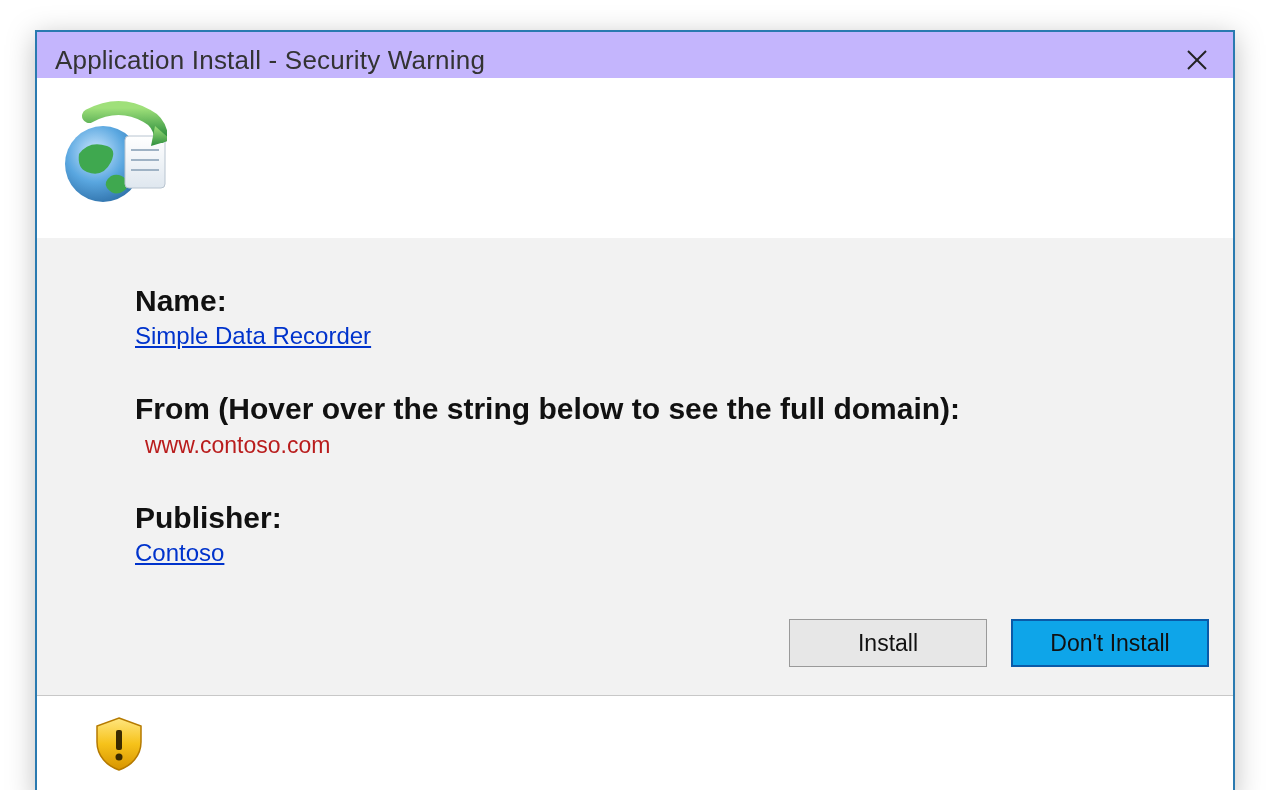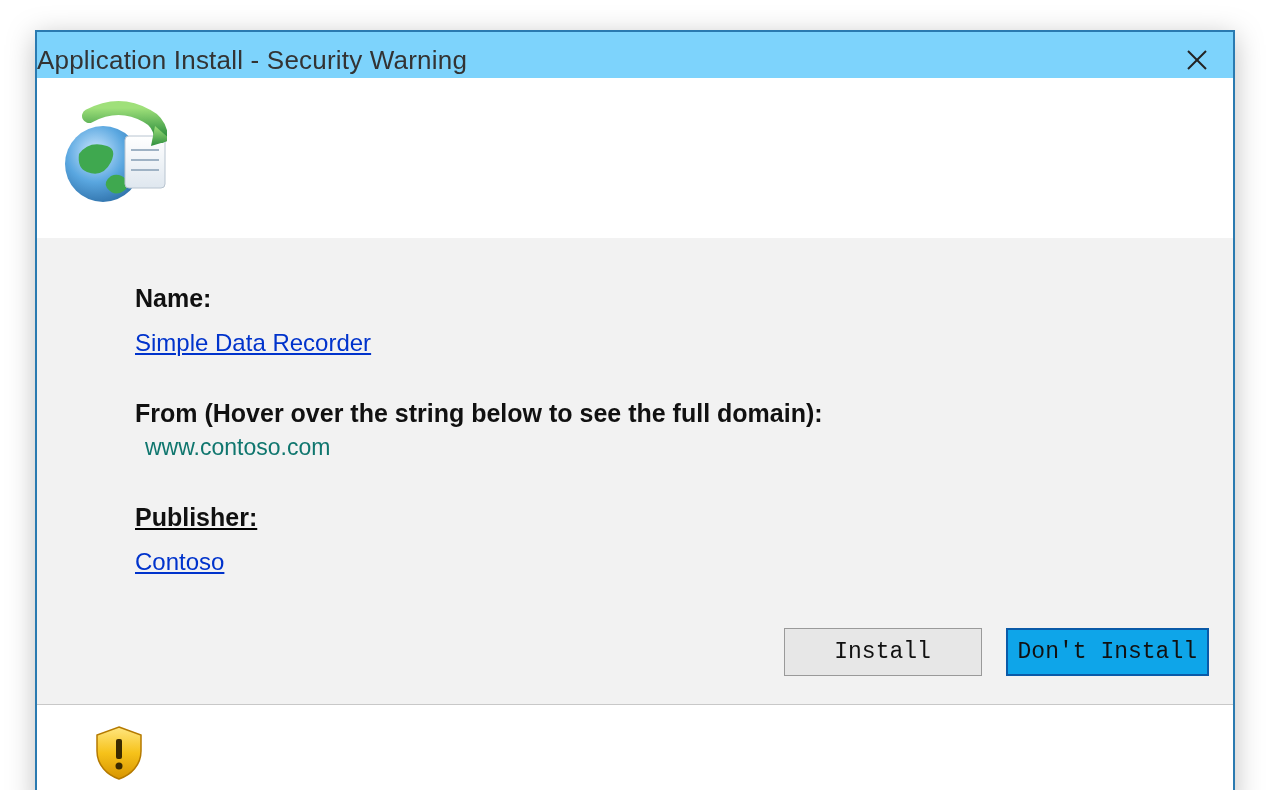--- a/index.html
+++ b/index.html
@@ -21,22 +21,22 @@
   .dialog {
     border: 2px solid #2a7ab0;
     background: #ffffff;
     overflow: hidden;
   }
   
   .titlebar {
     display: flex;
     align-items: center;
     justify-content: space-between;
-    padding: 10px 18px 0 0;
-    background: #7dd3fc;
+    padding: 10px 18px 0 18px;
+    background: #c4b5fd;
     gap: 44px;
   }
   .titlebar-title {
     font-size: 26px;
     color: #333;
     letter-spacing: 0.2px;
   }
   .close-btn {
     width: 36px;
     height: 36px;
@@ -72,36 +72,36 @@
 
   
   .body-area {
     background: #f2f2f2;
     padding: 46px 22px 28px 98px;
     border-bottom: 1px solid #c8c8c8;
   }
   .field-block { margin-bottom: 42px; }
   .field-block:last-of-type { margin-bottom: 0; }
   .field-label {
-    font-size: 25px;
+    font-size: 30px;
     font-weight: 700;
     color: #111;
   }
   .field-link {
     font-size: 24px;
     color: #0033cc;
     text-decoration: underline;
     cursor: pointer;
     display: inline-block;
-    margin-top: 16px;
+    margin-top: 4px;
   }
   
   .from-row .domain-value {
     font-size: 23px;
-    color: #0f766e;
+    color: #b91c1c;
     margin-top: 6px;
     margin-left: 10px;
     display: block;
   }
   .from-wrap { margin-left: 0; margin-top: 28px; }
   
   .domain-shift { margin-left: 10px; }
 
   
   .button-row {
@@ -115,21 +115,21 @@
     min-width: 198px;
     height: 48px;
     font-size: 23px;
     background: #e7e7e7;
     border: 1px solid #9a9a9a;
     cursor: pointer;
     padding: 0 10px;
     display: inline-flex;
     align-items: center;
     justify-content: center;
-    font-family: Liberation Mono, monospace;
+    font-family: Liberation Sans, sans-serif;
     color:#111;
   }
   .btn-default {
     border: 2px solid #0a5aa8;
     background: #0ea5e9;
   }
 
   
   .footer {
     display: flex;
@@ -213,21 +213,21 @@
         <a class="field-link">Simple Data Recorder</a>
       </div>
 
       <div class="field-block from-row">
         <div class="from-wrap">
           <span class="field-label">From (Hover over the string below to see the full domain):</span>
           <span class="domain-value domain-shift">www.contoso.com</span>
         </div>
       </div>
 
-      <div class="field-block" style="margin-bottom:0;text-decoration:underline;">
+      <div class="field-block" style="margin-bottom:0;">
         <div class="field-label">Publisher:</div>
         <a class="field-link">Contoso</a>
       </div>
 
       <div class="button-row">
         <button class="btn">Install</button>
         <button class="btn btn-default">Don't Install</button>
       </div>
     </div>
 

